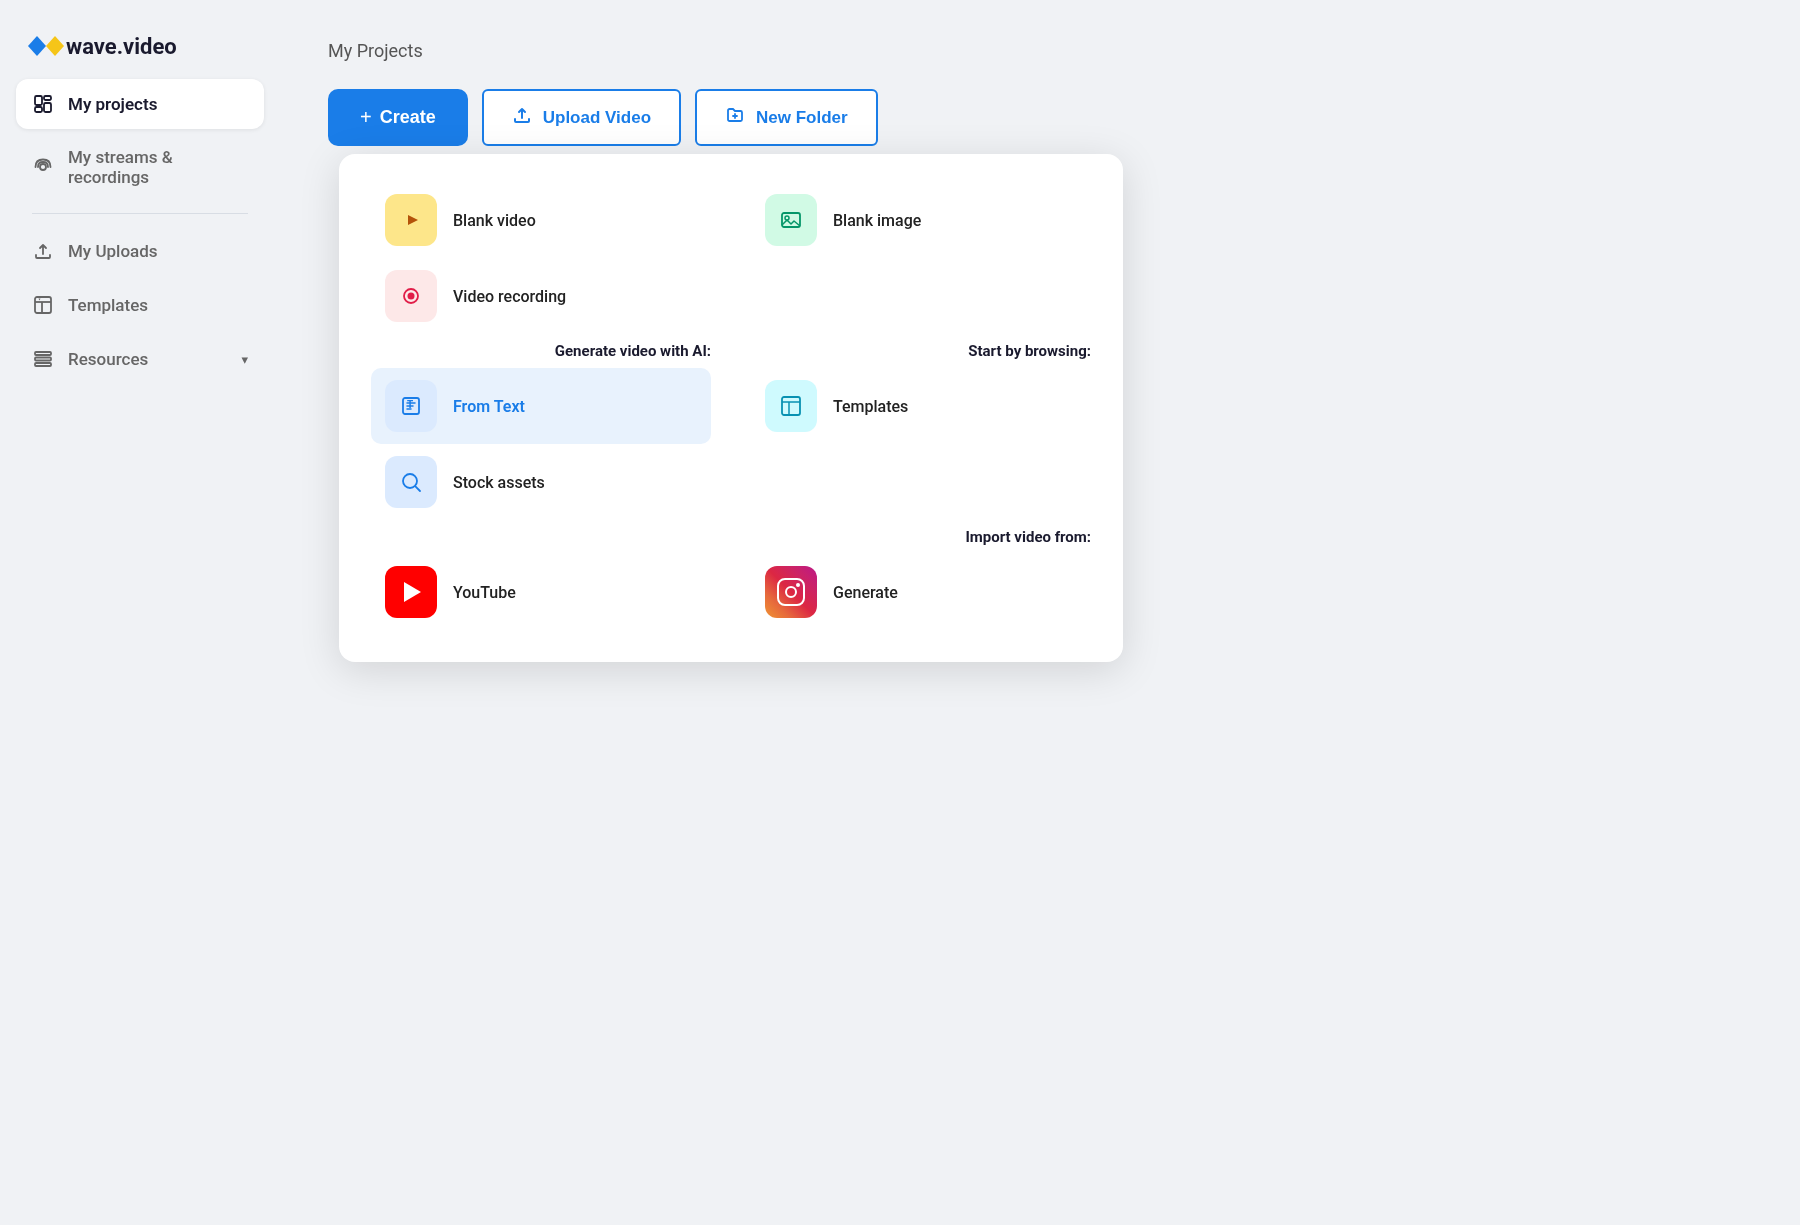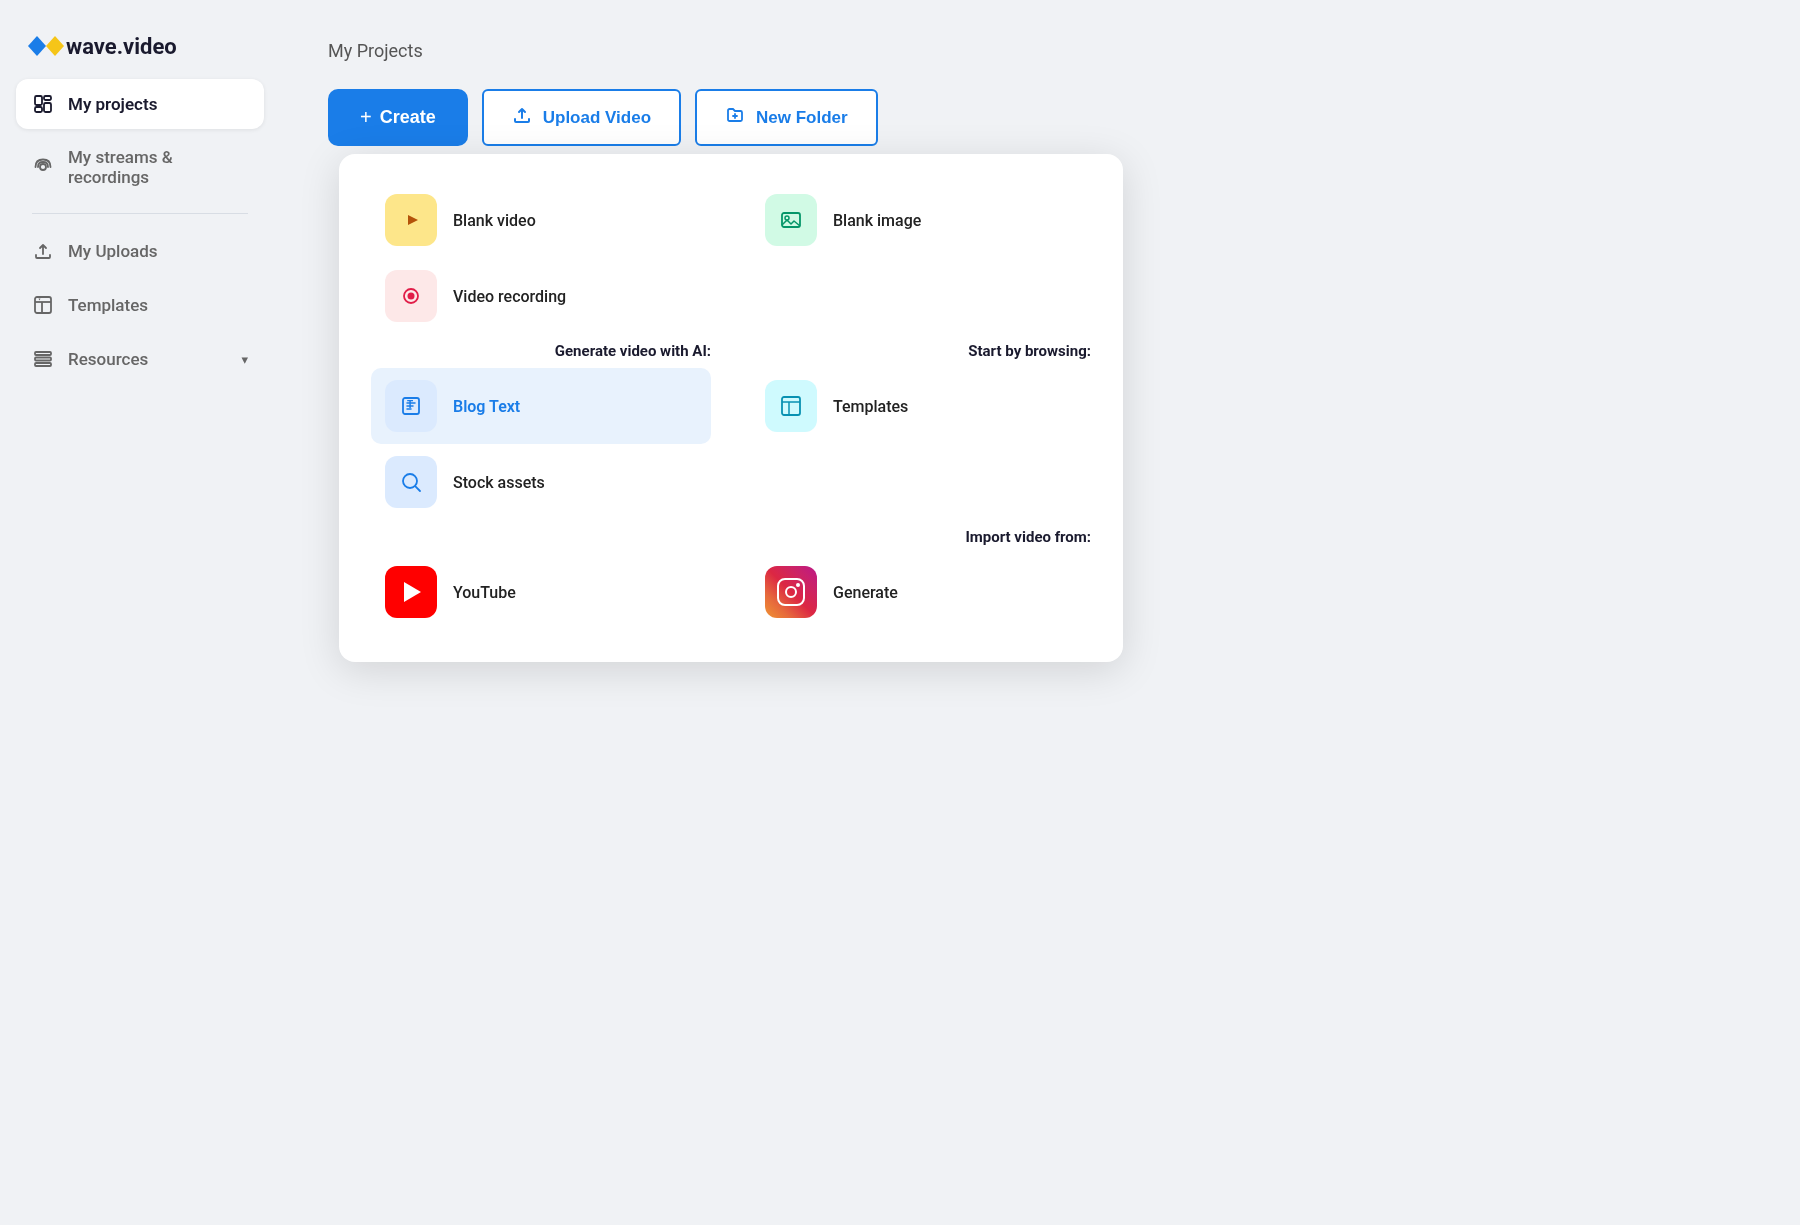--- a/index.html
+++ b/index.html
@@ -371,21 +371,21 @@
         </div>
 
         <div class="dropdown-item highlighted">
           <div class="dropdown-icon-wrap icon-blue-light">
             <svg width="24" height="24" viewBox="0 0 24 24" fill="none">
               <rect x="4" y="4" width="16" height="16" rx="2" stroke="#1a7de8" stroke-width="1.8"></rect>
               <path d="M8 9h8M8 12h6M8 15h4" stroke="#1a7de8" stroke-width="1.5" stroke-linecap="round"></path>
               <text x="8" y="14" font-size="10" fill="#1a7de8" font-weight="bold">T</text>
             </svg>
           </div>
-          <span style="color:#1a7de8;font-weight:600;">Blog Text</span>
+          <span style="color:#1a7de8;font-weight:600;">From Text</span>
         </div>
 
         <div class="dropdown-item">
           <div class="dropdown-icon-wrap icon-teal">
             <svg width="24" height="24" viewBox="0 0 24 24" fill="none">
               <rect x="3" y="3" width="18" height="18" rx="2" stroke="#0891b2" stroke-width="1.8"></rect>
               <path d="M3 8h18" stroke="#0891b2" stroke-width="1.5"></path>
               <path d="M10 8v13" stroke="#0891b2" stroke-width="1.5"></path>
             </svg>
           </div>

